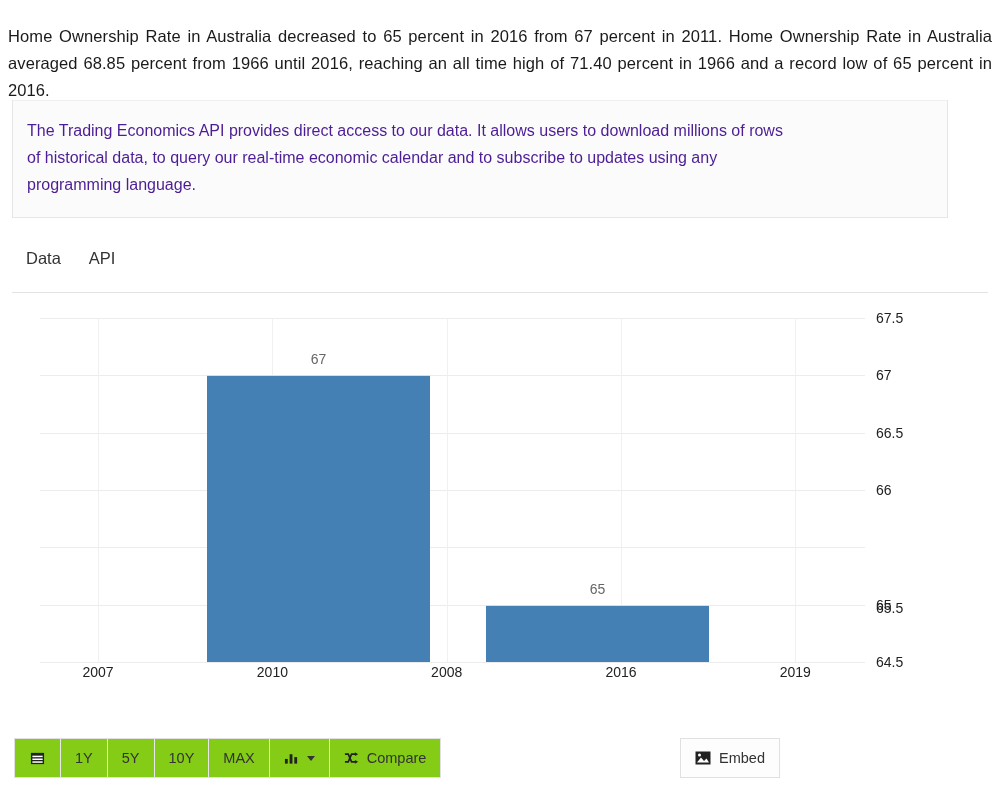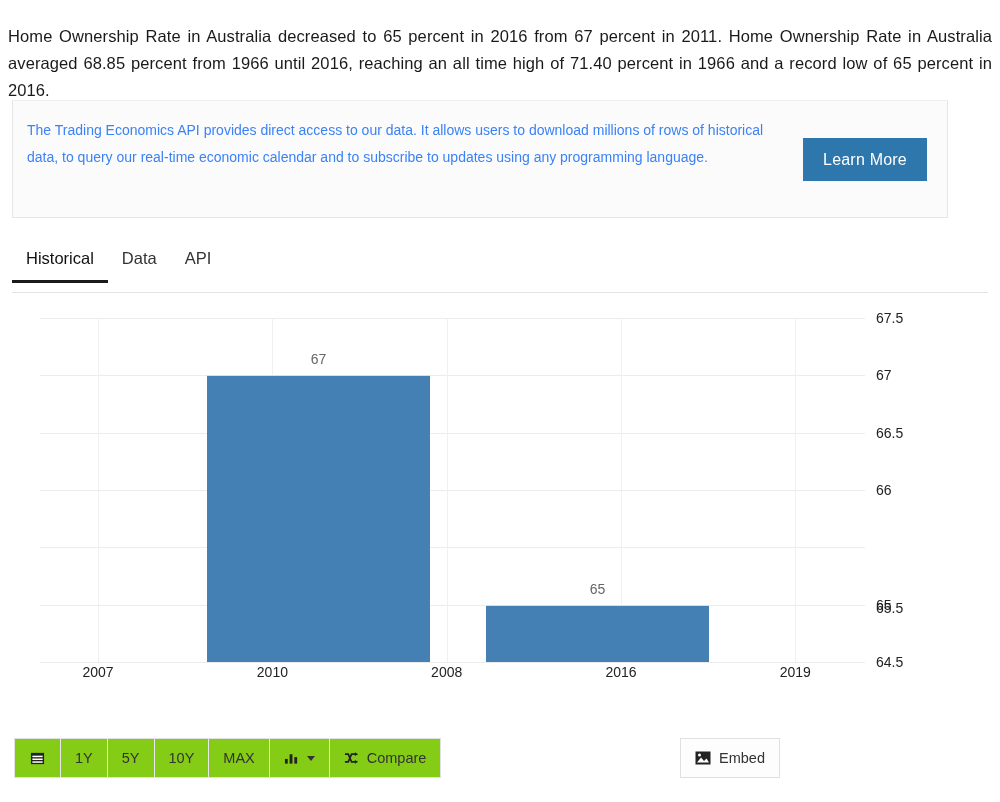--- a/index.html
+++ b/index.html
@@ -35,23 +35,23 @@
     left: 12px; top: 100px;
     width: 936px; height: 118px;
     background: #fbfbfb;
     border: 1px solid #e6e6e6;
     border-top-color: #efefef;
   }
   .promo-text {
     position: absolute;
     left: 14px; top: 16px;
     width: 766px;
-    font-size: 14px;
+    font-size: 16px;
     line-height: 27px;
-    color: #3b82f6;
+    color: #4c1d95;
   }
   .learn-more {
     position: absolute;
     right: 20px; top: 37px;
     width: 124px; height: 43px;
     background: #2e77ad;
     color: #ffffff;
     border: none;
     font-family: "Liberation Sans", sans-serif;
     font-size: 16px;
@@ -198,25 +198,23 @@
 </style>
 </head>
 <body>
 
 <div id="page">
 
   <p class="intro">Home Ownership Rate in Australia decreased to 65 percent in 2016 from 67 percent in 2011. Home Ownership Rate in Australia averaged 68.85 percent from 1966 until 2016, reaching an all time high of 71.40 percent in 1966 and a record low of 65 percent in 2016.</p>
 
   <div class="promo">
     <div class="promo-text">The Trading Economics API provides direct access to our data. It allows users to download millions of rows of historical data, to query our real-time economic calendar and to subscribe to updates using any programming language.</div>
-    <button class="learn-more">Learn More</button>
   </div>
 
   <div class="tabs">
-    <button class="tab active">Historical</button>
     <button class="tab">Data</button>
     <button class="tab">API</button>
   </div>
 
   <div class="chart-area">
     <div class="plot" id="plot">
         <div class="hgrid" style="top: 0px;"></div>
         <div class="hgrid" style="top: 57.3333px;"></div>
         <div class="hgrid" style="top: 114.667px;"></div>
         <div class="hgrid" style="top: 172px;"></div>

